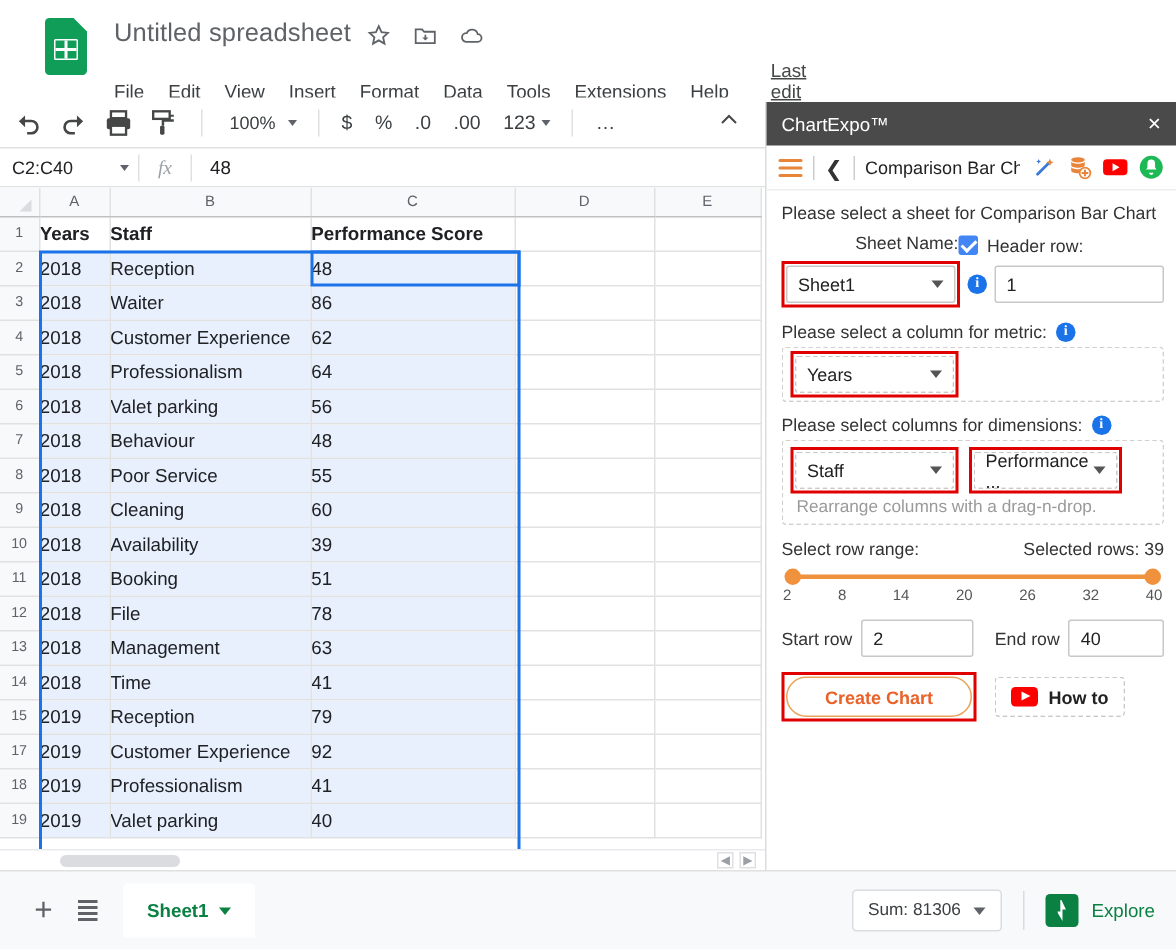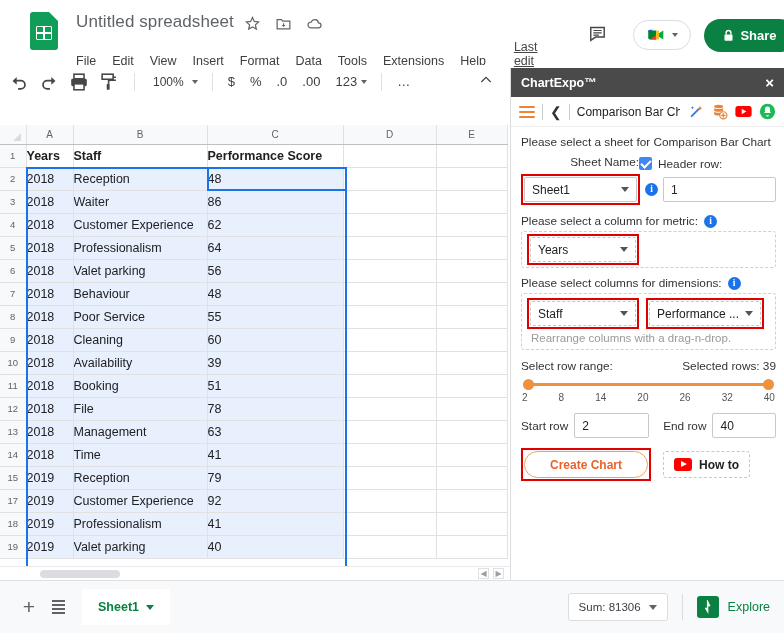--- a/index.html
+++ b/index.html
@@ -130,21 +130,21 @@
   .vscroll .thumb { position: absolute; left: 1px; top: 0; width: 8px; height: 170px; background: #dadce0; border-radius: 5px; }
   .vscroll .arr { position: absolute; left: 1px; width: 8px; height: 9px; color: #9aa0a6; font-size: 8px; text-align: center; line-height: 9px; }
   .hscroll { position: absolute; left: 0; bottom: 0; width: 510px; height: 14px; background: #fff; border-top: 1px solid #e8eaed; }
   .hscroll .thumb { position: absolute; left: 40px; top: 3px; width: 80px; height: 8px; background: #dadce0; border-radius: 5px; }
   .hscroll .nav { position: absolute; right: 6px; top: 1px; display: flex; gap: 4px; color: #9aa0a6; font-size: 8px; }
   .hscroll .nav span { width: 11px; height: 11px; border: 1px solid #e0e0e0; text-align: center; line-height: 10px; }
 
   
   .panel { position: absolute; left: 510px; top: 68px; width: 274px; height: 512px; background: #fff; border-left: 1px solid #dadce0; }
   .panel-title {
-    height: 29px; background: #4a4a4a; color: #fff; font-size: 12.5px; font-weight: bold;
+    height: 29px; background: #4a4a4a; color: #fff; font-size: 12.5px; font-weight: normal;
     display: flex; align-items: center; padding: 10px 10px; justify-content: space-between;
   }
   .panel-close { font-size: 15px; color: #fff; line-height: 1; }
   .panel-toolbar {
     height: 30px; display: flex; align-items: center; padding: 0 8px; gap: 7px;
     border-bottom: 1px solid #eee;
   }
   .ham { width: 16px; height: 12px; display: flex; flex-direction: column; justify-content: space-between; }
   .ham i { display: block; height: 2px; background: #e8853a; border-radius: 1px; }
   .vdiv { width: 1px; height: 16px; background: #ccc; }
@@ -259,43 +259,20 @@
       <span class="mi">Insert</span>
       <span class="mi">Format</span>
       <span class="mi">Data</span>
       <span class="mi">Tools</span>
       <span class="mi">Extensions</span>
       <span class="mi">Help</span>
       <span class="lastedit">Last edit wa...</span>
     </div>
   </div>
 
-  <div class="hdr-right">
-    <svg class="comment-ic" viewBox="0 0 24 24">
-      <path fill="none" stroke="#444746" stroke-width="1.8" d="M3.5 4.5h17v12h-11l-6 4.2z"></path>
-      <path stroke="#444746" stroke-width="1.4" d="M6.8 8.2h10.4M6.8 11.2h10.4M6.8 14h7"></path>
-    </svg>
-    <div class="meet-btn">
-      <svg class="meet-cam" viewBox="0 0 26 18">
-        <path fill="#00832d" d="M2 4h9v10H4a2 2 0 01-2-2z"></path>
-        <path fill="#0066da" d="M2 6V5a2 2 0 012-2h4L2 6z"></path>
-        <path fill="#e94235" d="M11 14H4l7-5z"></path>
-        <path fill="#ffba00" d="M11 4h3v10h-3z"></path>
-        <path fill="#00ac47" d="M14 7l5-3v10l-5-3z"></path>
-      </svg>
-      <div class="tb-caret"></div>
-    </div>
-    <div class="share-btn">
-      <svg class="share-lock" viewBox="0 0 12 14">
-        <path fill="none" stroke="#fff" stroke-width="1.5" d="M3.4 6V4.2a2.6 2.6 0 015.2 0V6"></path>
-        <rect x="1.6" y="6" width="8.8" height="6.6" rx="1" fill="#fff"></rect>
-      </svg>
-      <span>Share</span>
-    </div>
-  </div>
 
   <div class="gs-toolbar">
     <svg class="tb-icon" viewBox="0 0 24 24">
         <path fill="none" stroke="#444746" stroke-width="1.9" d="M6.5 10.5H14a4.5 4.5 0 010 9h-3"></path>
         <path fill="#444746" d="M9.5 6.5L5 10.8l4.5 4.2z"></path>
       </svg>
     <svg class="tb-icon" viewBox="0 0 24 24">
         <path fill="none" stroke="#444746" stroke-width="1.9" d="M17.5 10.5H10a4.5 4.5 0 100 9h3"></path>
         <path fill="#444746" d="M14.5 6.5L19 10.8l-4.5 4.2z"></path>
       </svg>
@@ -321,20 +298,30 @@
     <span class="tb-txt">.00</span>
     <span class="tb-txt">123</span>
     <span class="tb-caret" style="margin-left:4px"></span>
     <div class="tb-sep"></div>
     <span class="tb-txt" style="letter-spacing:1.5px">…</span>
     <svg class="collapse-arrow" viewBox="0 0 24 24">
         <path fill="none" stroke="#444746" stroke-width="2" d="M5 15l7-7 7 7"></path>
       </svg>
   </div>
 
+  <div class="formula-bar">
+    <div class="namebox">
+      <span>C2:C40</span>
+      <span class="tb-caret"></span>
+    </div>
+    <div class="fb-div"></div>
+    <div class="fx">fx</div>
+    <div class="fb-div"></div>
+    <div class="fb-value">48</div>
+  </div>
 
   <div class="grid-wrap">
     <table class="sheet">
       <tbody>
           <tr>
         <th class="corner">
               <div class="tri"></div>
             </th>
         <th class="colhead c-a">A</th>
         <th class="colhead c-b">B</th>
@@ -589,21 +576,21 @@
       </div>
       <div class="dashed-area" style="margin-top:3px">
         <div class="row-flex" style="gap:7px">
           <div class="redbox">
             <div class="sel-box" style="width:106px;border-style:dashed">
               <span>Staff</span>
               <span class="chev-d"></span>
             </div>
           </div>
           <div class="redbox">
-            <div class="sel-box" style="width:112px;border-style:dashed">
+            <div class="sel-box" style="width:96px;border-style:dashed">
               <span>Performance ...</span>
               <span class="chev-d"></span>
             </div>
           </div>
         </div>
         <div class="hint">Rearrange columns with a drag-n-drop.</div>
       </div>
 
       <div class="row-flex" style="justify-content:space-between;margin-top:9px">
         <span class="lbl" style="margin:0">Select row range:</span>

